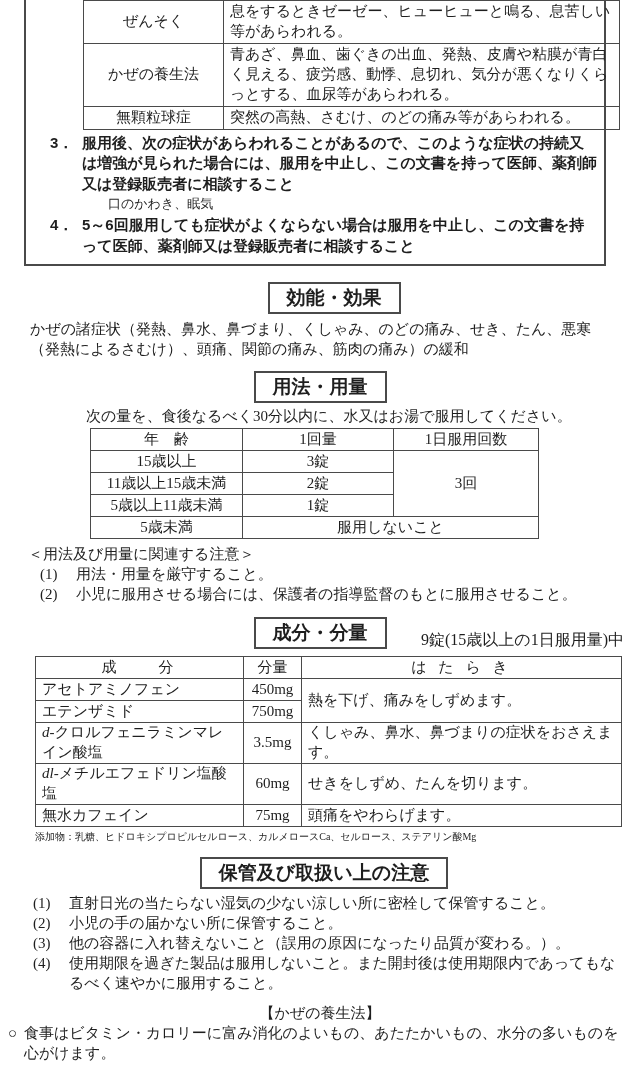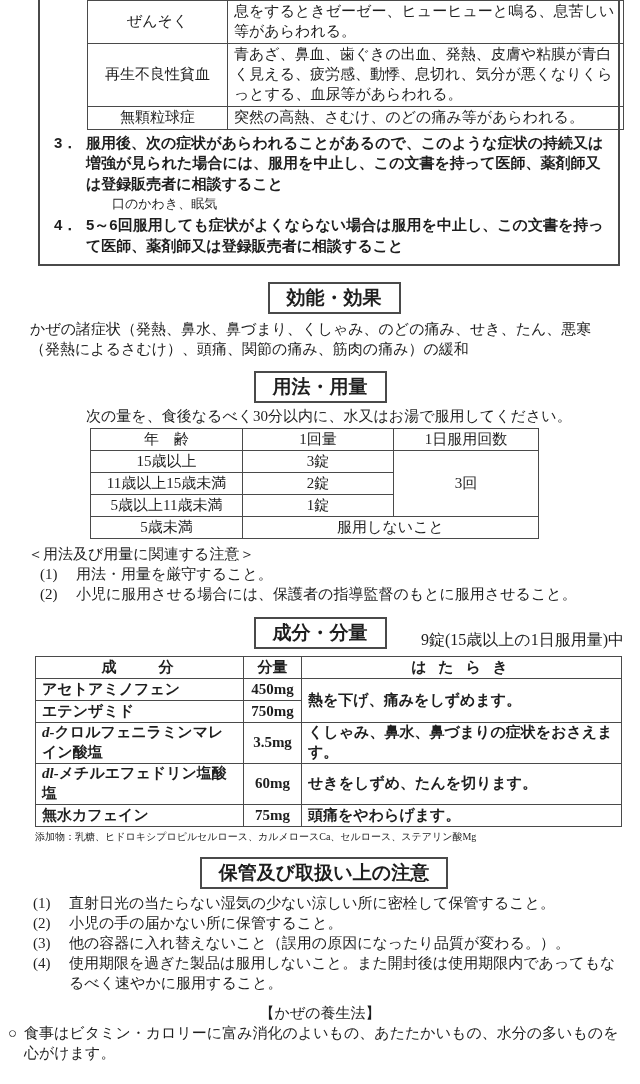--- a/index.html
+++ b/index.html
@@ -1,20 +1,20 @@
 <!DOCTYPE html>
 <html><head>
 <meta charset="utf-8">
 <style>
   * { margin:0; padding:0; box-sizing:border-box; }
   html,body { width:640px; background:#fff; color:#1e1e1e; }
   body { height:1084px; overflow:hidden; font-family:"Liberation Serif", serif; font-size:15px; line-height:1.33; }
 
   
-  .top-box { margin-left:38px; width:582px; border:2px solid #4a4a4a; border-top:none; padding:0 6px 8px 14px; }
+  .top-box { margin-left:24px; width:582px; border:2px solid #4a4a4a; border-top:none; padding:0 6px 8px 24px; }
   .sym-table { border-collapse:collapse; margin-left:33px; width:537px; }
   .sym-table td { border:1.5px solid #4a4a4a; padding:1px 6px; vertical-align:middle; }
   .sym-name { width:140px; text-align:center; }
   .num-item { display:flex; font-family:"Liberation Sans", sans-serif; font-weight:bold; font-size:15px; line-height:1.38; margin-top:3px; }
   .num-item .num { width:32px; flex:0 0 32px; }
   .num-item .txt { flex:1; }
   .sub-line { margin-left:58px; font-size:13px; }
 
   
   .sec-head { text-align:center; }
@@ -30,21 +30,21 @@
 
   .note-title { margin:6px 0 0 28px; }
   .paren-item { display:flex; margin-left:40px; }
   .paren-item .num { width:36px; flex:0 0 36px; }
   .paren-item .txt { flex:1; }
 
   
   .ing-head-row { position:relative; margin-top:12px; height:34px; }
   .ing-note { position:absolute; right:16px; bottom:1px; font-size:16px; }
   .ing-table { border-collapse:collapse; margin-left:35px; width:587px; }
-  .ing-table td, .ing-table th { border:1.5px solid #4a4a4a; padding:0 6px; font-weight:bold; height:22px; }
+  .ing-table td, .ing-table th { border:1.5px solid #4a4a4a; padding:0 6px; font-weight:normal; height:22px; }
   .ing-name { width:208px; } .ing-amt { width:58px; text-align:center; }
   .ing-table th { text-align:center; letter-spacing:4px; }
   .ital { font-style:italic; }
   .additives { margin:3px 0 0 35px; font-size:10px; }
 
   
   .care-title { text-align:center; margin-top:10px; }
   .circ-item { display:flex; margin-left:8px; margin-right:14px; }
   .circ-item .mark { flex:0 0 16px; width:16px; }
   .circ-item .txt { flex:1; }
@@ -53,21 +53,21 @@
 <body>
 
 <div class="top-box">
   <table class="sym-table">
     <tbody>
         <tr>
       <td class="sym-name">ぜんそく</td>
       <td>息をするときゼーゼー、ヒューヒューと鳴る、息苦しい等があらわれる。</td>
     </tr>
     <tr>
-      <td class="sym-name">再生不良性貧血</td>
+      <td class="sym-name">かぜの養生法</td>
       <td>青あざ、鼻血、歯ぐきの出血、発熱、皮膚や粘膜が青白く見える、疲労感、動悸、息切れ、気分が悪くなりくらっとする、血尿等があらわれる。</td>
     </tr>
     <tr>
       <td class="sym-name">無顆粒球症</td>
       <td>突然の高熱、さむけ、のどの痛み等があらわれる。</td>
     </tr>
   </tbody>
     </table>
   <div class="num-item">
     <span class="num">3．</span>

